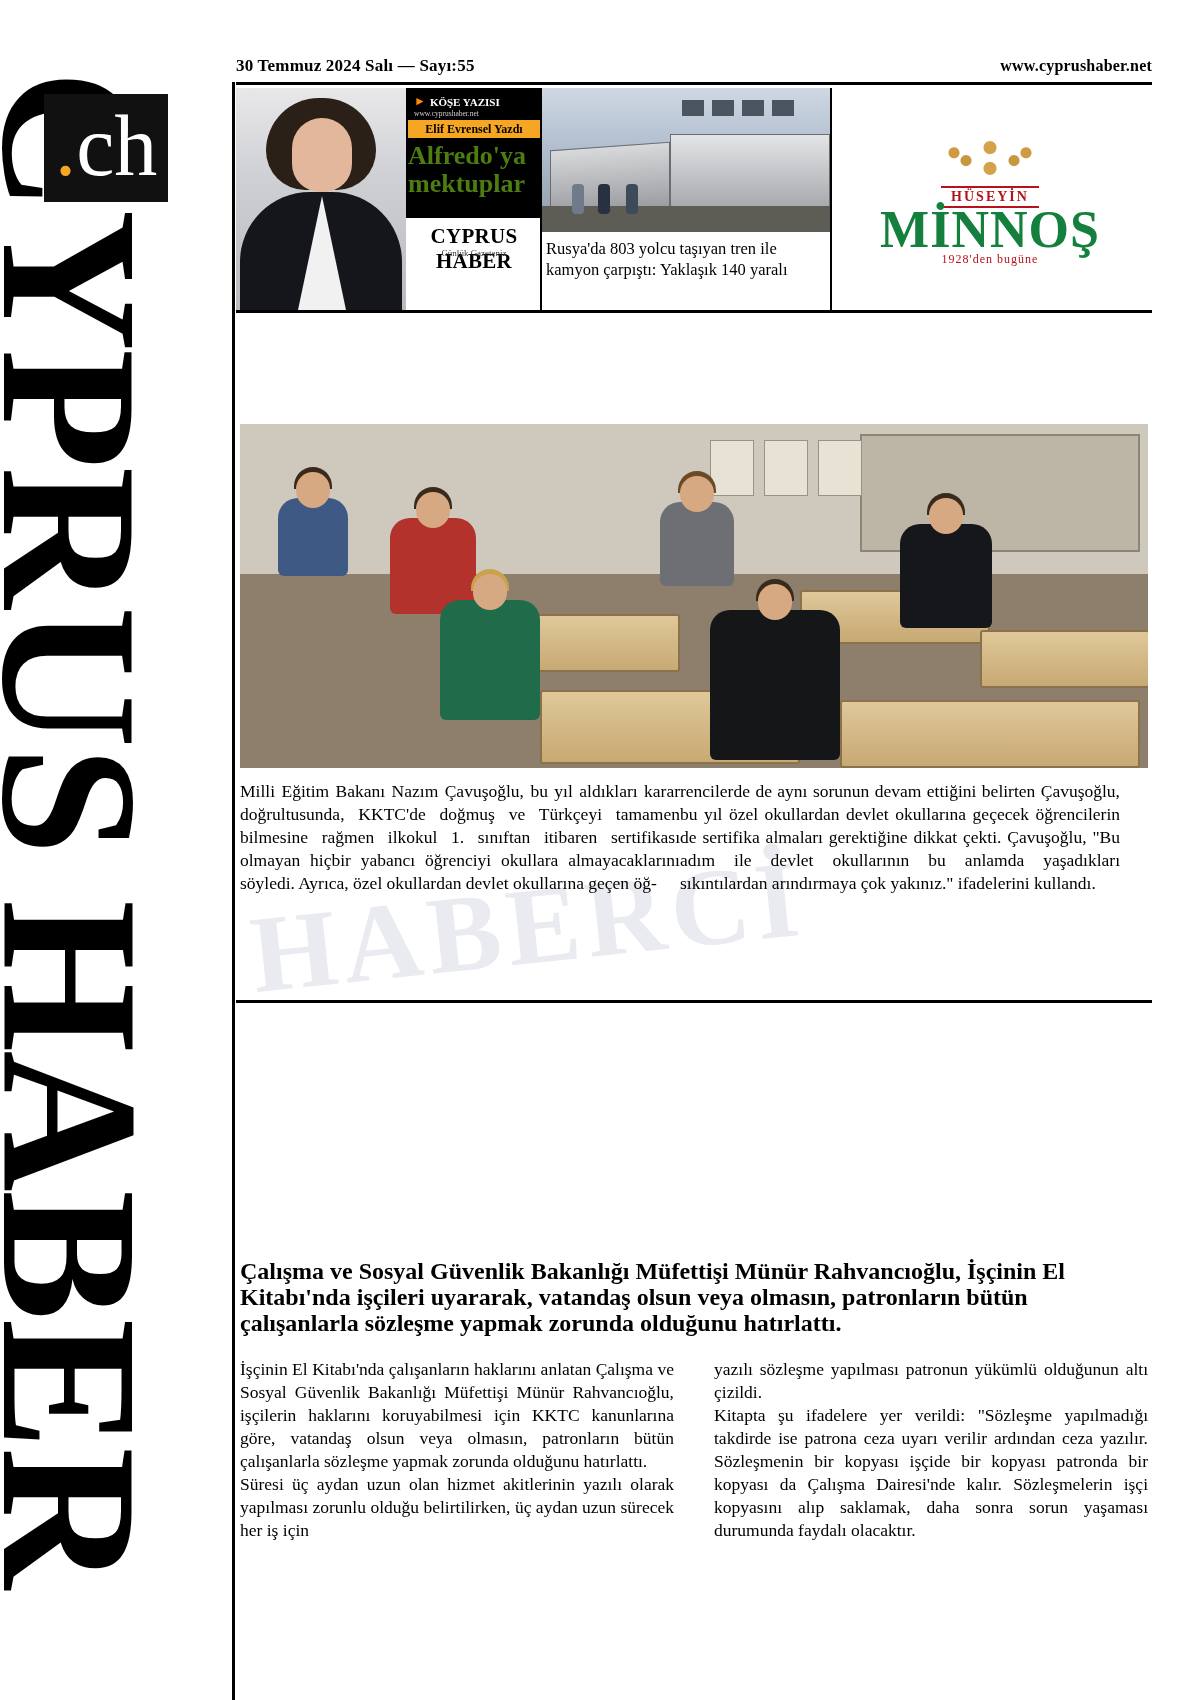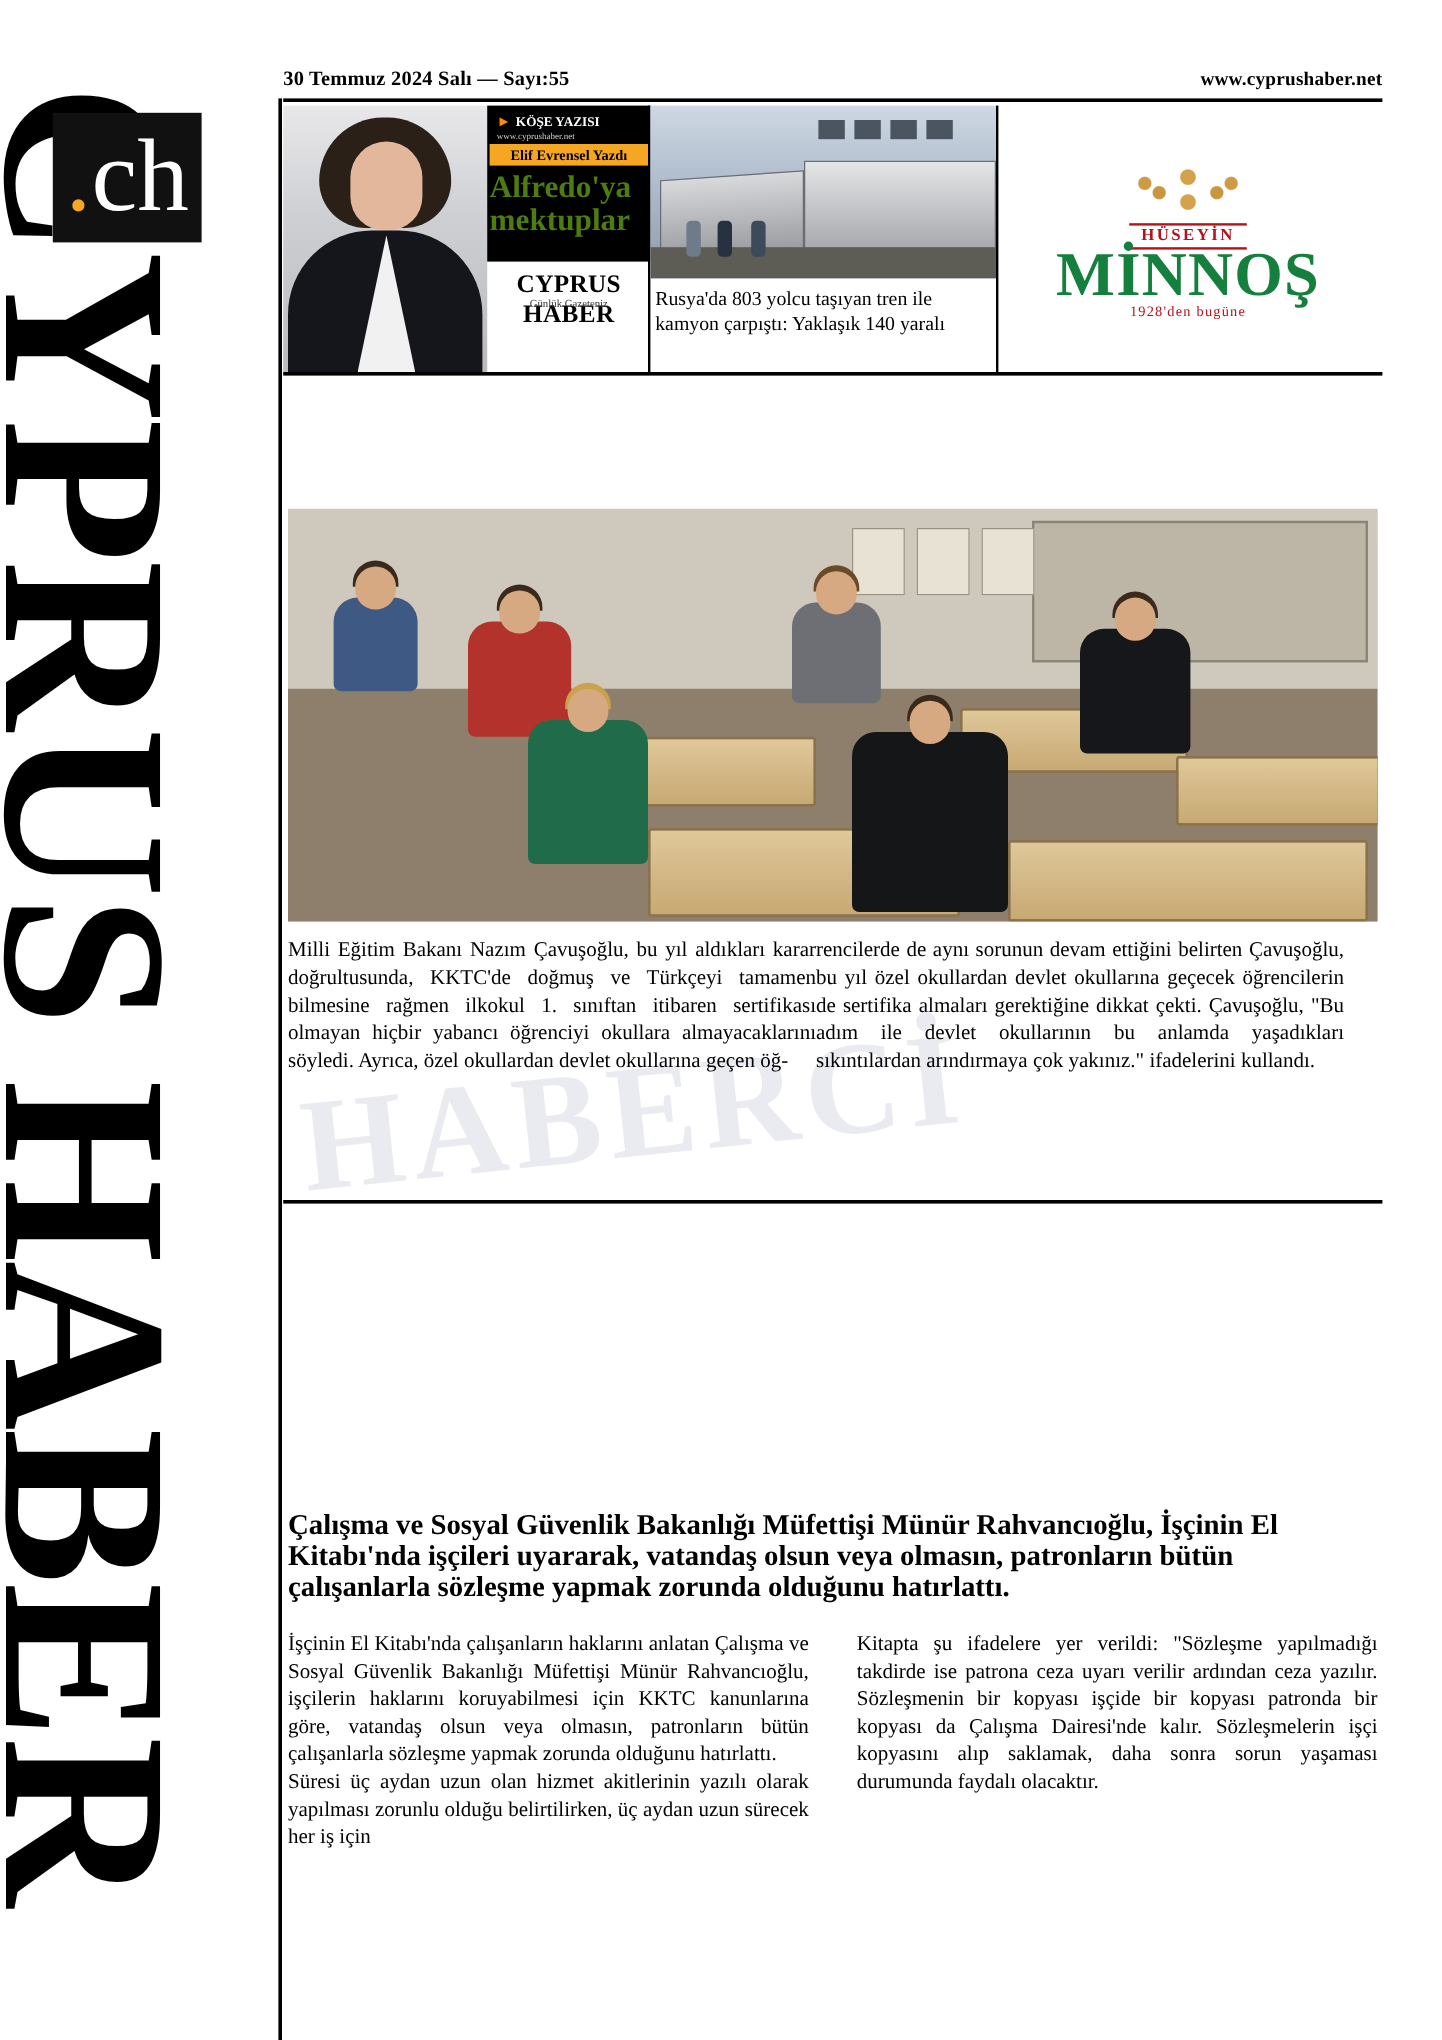--- a/index.html
+++ b/index.html
@@ -337,17 +337,18 @@
 
 
   <div class="sec-lead">Çalışma ve Sosyal Güvenlik Bakanlığı Müfettişi Münür Rahvancıoğlu, İşçinin El Kitabı'nda işçileri uyararak, vatandaş olsun veya olmasın, patronların bütün çalışanlarla sözleşme yapmak zorunda olduğunu hatırlattı.</div>
 
   <div class="sec-body">
     <div class="col">
       <p>İşçinin El Kitabı'nda çalışanların haklarını anlatan Çalışma ve Sosyal Güvenlik Bakanlığı Müfettişi Münür Rahvancıoğlu, işçilerin haklarını koruyabilmesi için KKTC kanunlarına göre, vatandaş olsun veya olmasın, patronların bütün çalışanlarla sözleşme yapmak zorunda olduğunu hatırlattı.</p>
       <p>Süresi üç aydan uzun olan hizmet akitlerinin yazılı olarak yapılması zorunlu olduğu belirtilirken, üç aydan uzun sürecek her iş için</p>
     </div>
     <div class="col">
+      <p>yazılı sözleşme yapılması patronun yükümlü olduğunun altı çizildi.</p>
       <p>Kitapta şu ifadelere yer verildi: "Sözleşme yapılmadığı takdirde ise patrona ceza uyarı verilir ardından ceza yazılır. Sözleşmenin bir kopyası işçide bir kopyası patronda bir kopyası da Çalışma Dairesi'nde kalır. Sözleşmelerin işçi kopyasını alıp saklamak, daha sonra sorun yaşaması durumunda faydalı olacaktır.</p>
     </div>
   </div>
 
 </div>
 
 </body></html>

